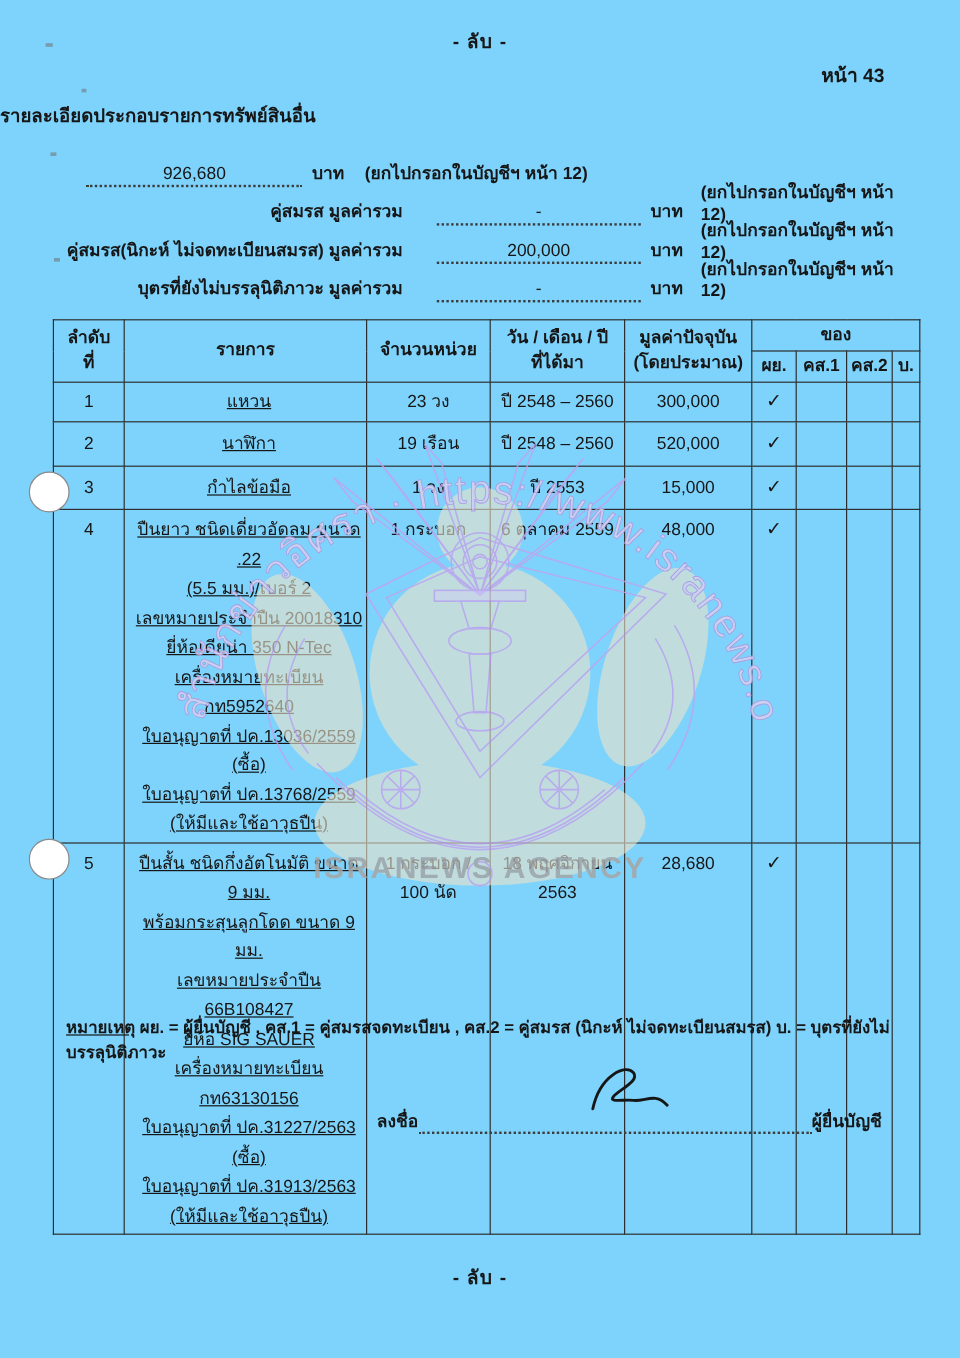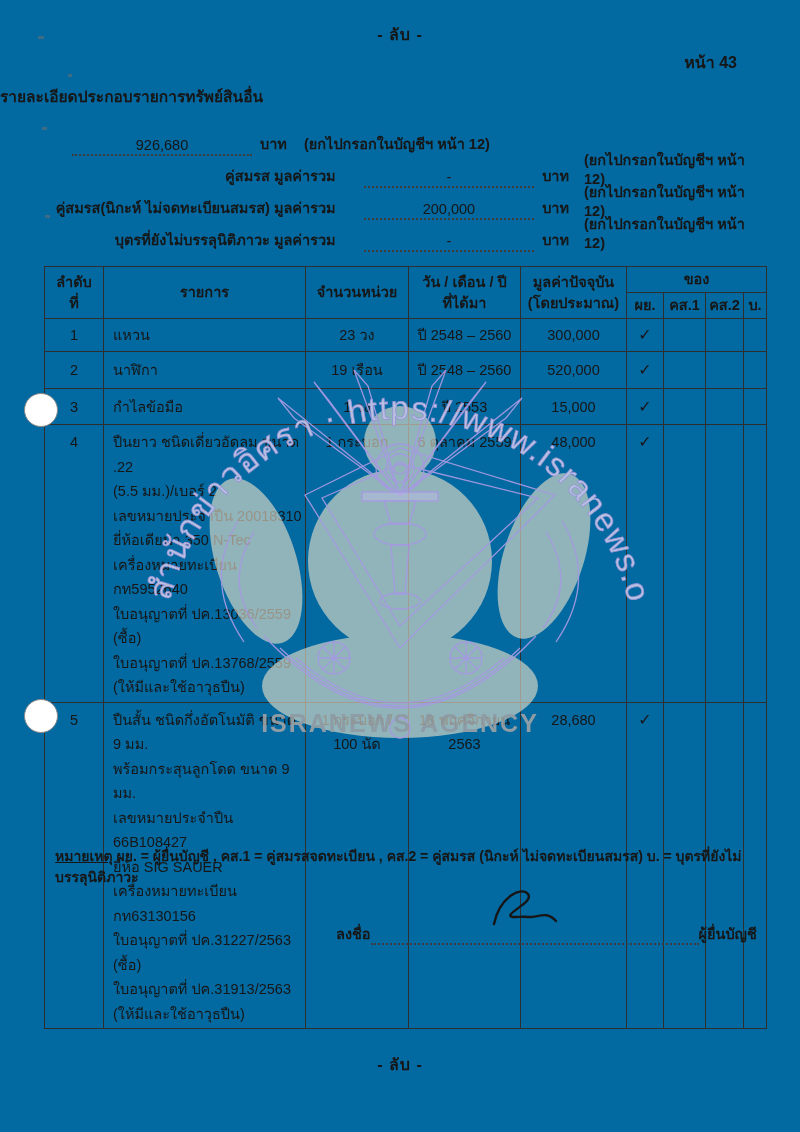--- a/index.html
+++ b/index.html
@@ -1,55 +1,55 @@
 <!DOCTYPE html>
 <html><head>
 <meta charset="utf-8">
 <style>
   * { margin:0; padding:0; box-sizing:border-box; }
   body { background:#e8e8e8; font-family:"Liberation Sans", sans-serif; }
   .page {
     position:relative; width:800px; height:1132px; margin:0 auto;
-    background:#0369a1; color:#161616; overflow:hidden;
+    background:#7dd3fc; color:#161616; overflow:hidden;
   }
   .secret { position:absolute; width:100%; text-align:center; font-size:16px; font-weight:bold; letter-spacing:1px; }
   .secret.top { top:22px; }
   .secret.bottom { top:1052px; }
   .page-number { position:absolute; top:50px; right:63px; font-size:16px; font-weight:bold; }
   .doc-title { position:absolute; top:84px; width:100%; text-align:left; font-size:15.5px; font-weight:bold; }
 
   
   .summary { position:absolute; top:124px; left:44px; width:716px; }
   .sum-row { display:flex; align-items:flex-end; height:32px; }
   .sum-label { width:308px; text-align:right; font-size:14.5px; font-weight:bold; padding-bottom:1px; }
   .sum-dots { width:180px; border-bottom:2px dotted #3c3c3c; text-align:center; font-size:14.5px; padding-bottom:0; line-height:18px;margin-left:28px; }
   .sum-baht { width:40px; margin-left:8px; font-size:14.5px; font-weight:bold; padding-bottom:1px; }
   .sum-note { margin-left:4px; font-size:14.5px; font-weight:bold; padding-bottom:1px; }
 
   
   table.assets { position:absolute; top:266px; left:44px; width:722px; border-collapse:collapse; table-layout:fixed;border-radius:25px; }
   table.assets th, table.assets td { border:1.5px solid #2e2e2e; font-size:14.5px; }
   table.assets th { font-weight:bold; text-align:center; padding:2px 2px; line-height:21px; }
   table.assets td { text-align:center; vertical-align:middle; padding:2px 3px; line-height:22px; }
-  table.assets td.c-item { text-align:left; padding-left:9px; }
+  table.assets td.c-item { text-align:center; padding-left:9px;text-decoration:underline; }
   table.assets tr.multi td { vertical-align:top; padding-top:5px; }
   table.assets tr.multi td div { line-height:24.5px; }
   table.assets td.c-own { font-size:16px; }
   tbody tr:nth-child(1){ height:33px; }
   tbody tr:nth-child(2){ height:37px; }
   tbody tr:nth-child(3){ height:36px; }
   tbody tr:nth-child(4){ height:191px; }
   tbody tr:nth-child(5){ height:196px; }
 
   
   .footnote { position:absolute; top:846px; left:55px; width:705px; font-size:14px; font-weight:bold; line-height:21px; }
   .footnote .fn-head { text-decoration:underline; }
 
   
-  .sign-row { position:absolute; top:922px; left:336px; display:flex; align-items:flex-end; }
+  .sign-row { position:absolute; top:922px; left:314px; display:flex; align-items:flex-end; }
   .sign-label { font-size:14.5px; font-weight:bold; }
   .sign-dots { width:328px; border-bottom:2px dotted #3c3c3c; height:20px; }
   .sign-role { font-size:14.5px; font-weight:bold; }
   .sign-mark { position:absolute; top:884px; left:486px; width:80px; height:46px; }
 
   
   .hole { position:absolute; width:34px; height:34px; border-radius:50%; background:#ffffff; border:1.5px solid #8a8a8a; z-index:10; }
   .hole.h1 { left:24px; top:393px; }
   .hole.h2 { left:24px; top:699px; }
   .speck { position:absolute; background:#6f6f6f; opacity:.55; z-index:2; }

